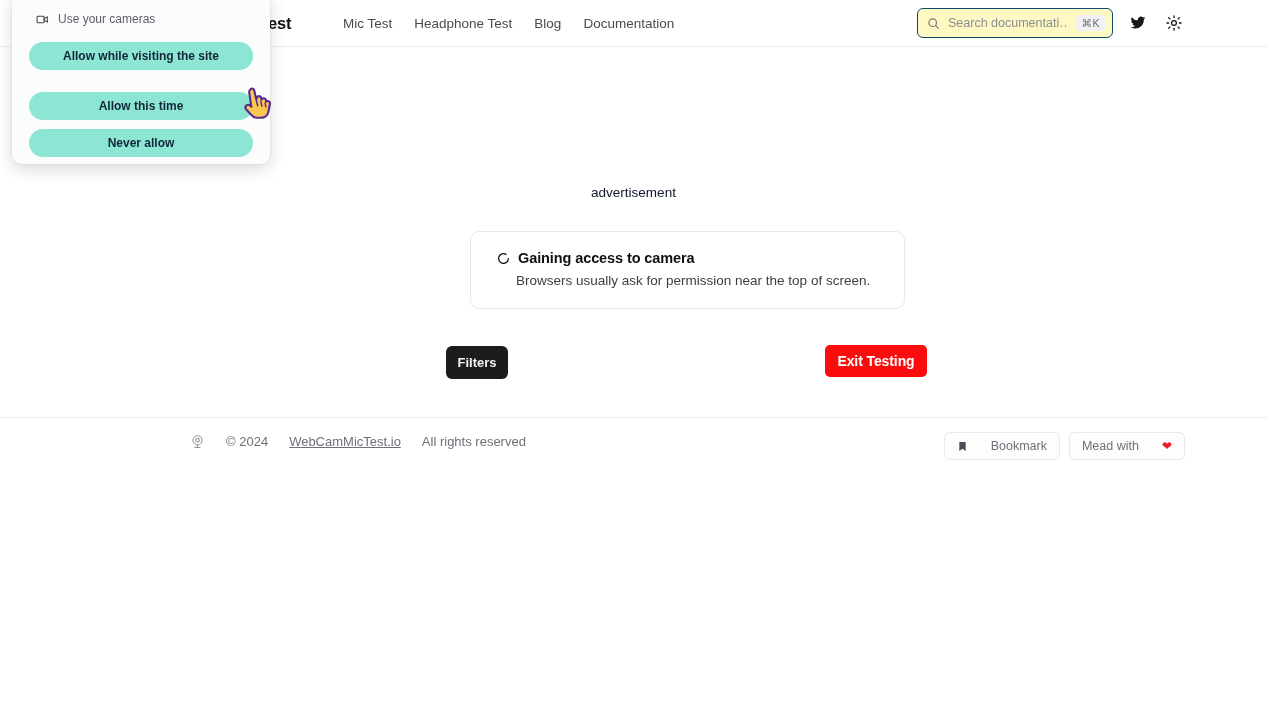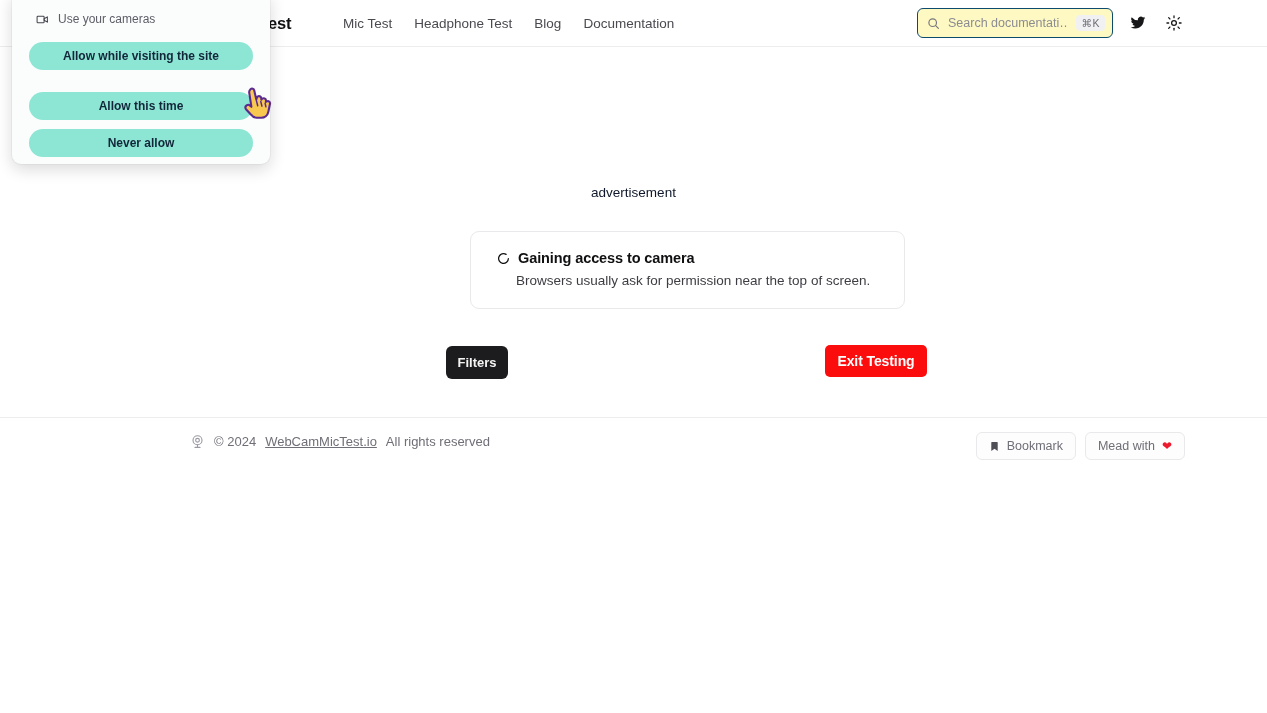--- a/index.html
+++ b/index.html
@@ -203,21 +203,21 @@
     border-top: 1px solid #ededee;
     background: #ffffff;
   }
 
   .footer-left {
     position: absolute;
     left: 190px;
     top: 16px;
     display: flex;
     align-items: center;
-    gap: 9px;
+    gap: 21px;
   }
 
   .footer-text {
     font-size: 13px;
     color: #6f6f77;
     white-space: nowrap;
   }
 
   .footer-link {
     font-size: 13px;
@@ -235,21 +235,21 @@
     gap: 9px;
   }
 
   .footer-btn {
     height: 28px;
     border: 1px solid #e9e9eb;
     border-radius: 6px;
     background: #fdfdfe;
     display: flex;
     align-items: center;
-    gap: 7px;
+    gap: 23px;
     padding: 0 12px;
     font-size: 12.5px;
     color: #6f6f77;
     font-family: "Liberation Sans", sans-serif;
     cursor: pointer;
     white-space: nowrap;
   }
 
   .heart { color: #ec1b2e; font-size: 12px; }
 

